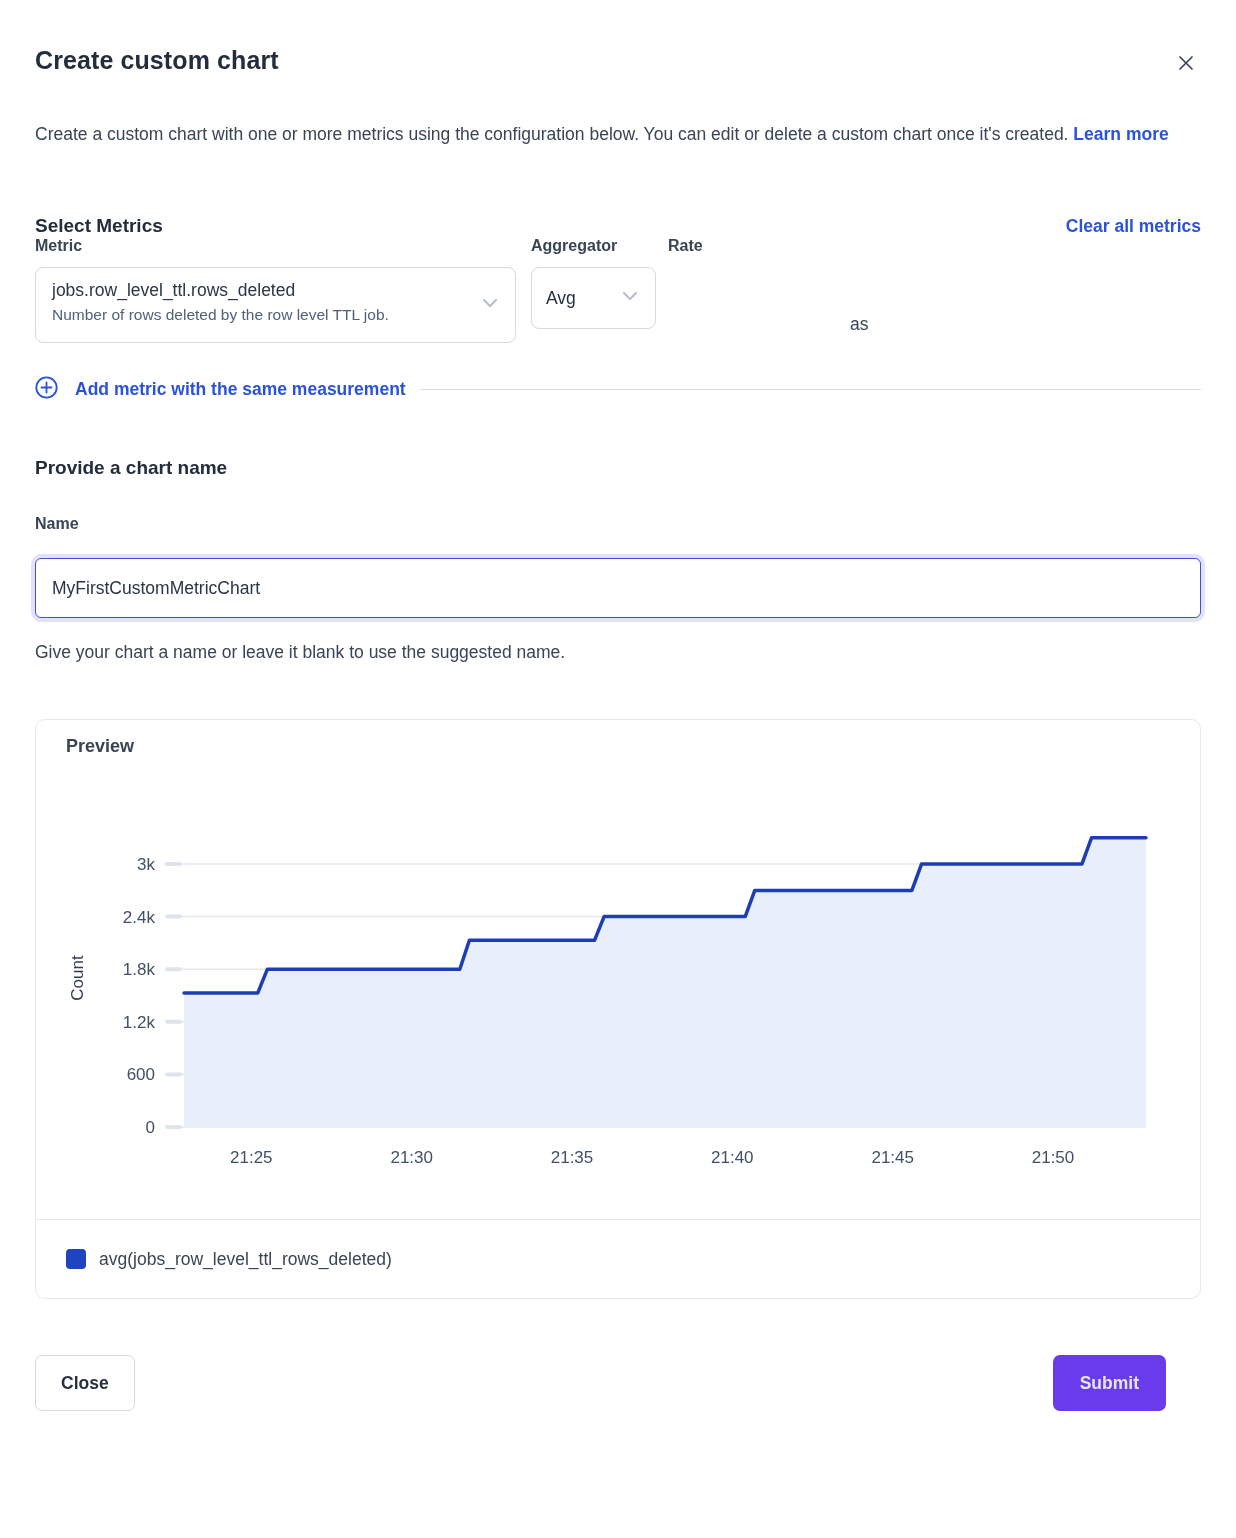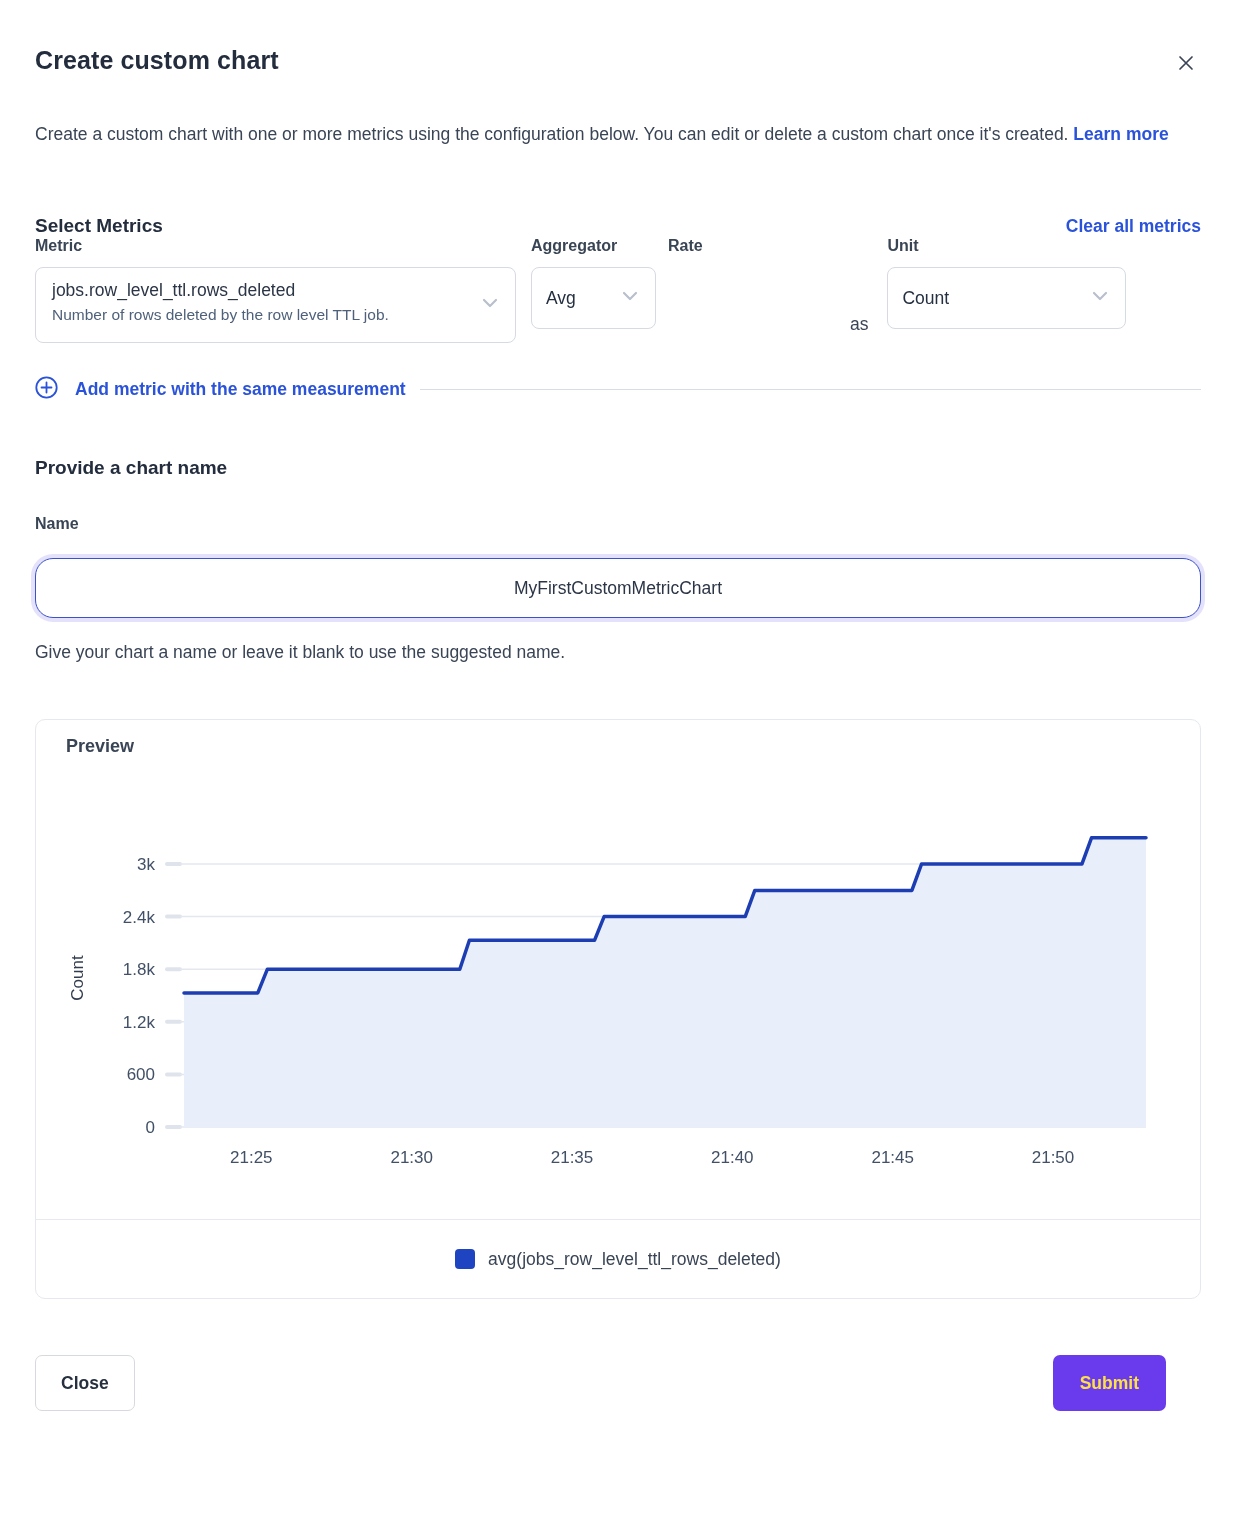--- a/index.html
+++ b/index.html
@@ -41,37 +41,37 @@
   .select.disabled{background:#edf0f5;border-color:#dde1e9;color:#9aa3b1;cursor:default;}
   .chevron{color:#b9c0cc;flex:0 0 auto;}
   .metric-select .chevron{position:absolute;right:14px;top:50%;transform:translateY(-50%);}
   .as-label{align-self:flex-end;margin:0 19px 8px 19px;font-size:17.5px;color:var(--body);}
   .add-metric-row{display:flex;align-items:center;margin-top:33px;}
   .add-metric-link{display:flex;align-items:center;color:var(--accent-blue);cursor:pointer;}
   .add-metric-text{font-size:17.5px;font-weight:700;margin-left:17px;}
   .divider{flex:1;height:1px;background:#d9dce2;margin-left:14px;}
   .name-heading{margin-top:54px;}
   .name-label{margin-top:36px;}
-  .name-input{margin-top:13px;width:100%;height:60px;border:1.5px solid #3c52c9;border-radius:18px;
+  .name-input{margin-top:13px;width:100%;height:60px;border:1.5px solid #3c52c9;border-radius:6px;
     padding:0 16px;font-size:17.5px;color:#2b3546;font-family:inherit;outline:none;
-    box-shadow:0 0 0 4px rgba(116,106,236,.20);text-align:center;}
+    box-shadow:0 0 0 4px rgba(116,106,236,.20);}
   .helper{margin-top:24px;font-size:17.5px;color:var(--body);}
   .preview-card{margin-top:56px;border:1px solid #e5e8ee;border-radius:10px;padding:16px 30px 0 30px;}
   .preview-title{font-size:18px;font-weight:700;color:var(--body);}
   .chart-svg{display:block;margin-top:50px;}
   .tick-label{font-size:17px;fill:#415066;font-family:"Liberation Sans","DejaVu Sans",sans-serif;}
   .axis-label{font-size:17px;fill:#323c4e;font-family:"Liberation Sans","DejaVu Sans",sans-serif;}
   .legend-divider{height:1px;background:#e6e9ee;margin:34px -30px 0 -30px;}
-  .legend-row{height:78px;display:flex;align-items:center;justify-content:center;}
+  .legend-row{height:78px;display:flex;align-items:center;justify-content:flex-start;}
   .legend-swatch{width:20px;height:20px;border-radius:4px;background:var(--legend-blue);flex:0 0 auto;}
   .legend-label{font-size:17.5px;color:var(--body);margin-left:13px;}
   .footer{display:flex;justify-content:space-between;gap:20px;margin:56px 35px 0 0;}
   .btn{height:56px;border-radius:7px;font-size:17.5px;font-weight:700;font-family:inherit;cursor:pointer;}
   .btn-close{background:#fff;border:1px solid #d6dade;color:#26303e;padding:0 25px;}
-  .btn-submit{background:var(--submit-purple);border:none;color:#fde047;padding:0 27px;}
+  .btn-submit{background:var(--submit-purple);border:none;color:#e5e5e5;padding:0 27px;}
 </style>
 </head>
 <body>
 
 <div class="modal">
 
   <div class="modal-header">
     <h1 class="modal-title">Create custom chart</h1>
     <button class="close-btn" aria-label="Close">
       <svg width="22" height="22" viewBox="0 0 22 22">
@@ -114,31 +114,20 @@
         </span>
       </div>
     </div>
 
     <div class="rate-col">
       <span class="field-label">Rate</span>
     </div>
 
     <span class="as-label">as</span>
 
-    <div class="unit-col">
-      <span class="field-label">Unit</span>
-      <div class="select small-select">
-        <span>Count</span>
-        <span class="chevron">
-          <svg width="22" height="22" viewBox="0 0 22 22">
-              <path d="M5 8l6 6 6-6" fill="none" stroke="currentColor" stroke-width="2.2" stroke-linecap="round" stroke-linejoin="round"></path>
-            </svg>
-        </span>
-      </div>
-    </div>
   </div>
 
   <div class="add-metric-row">
     <a class="add-metric-link">
       <span>
         <svg width="23" height="23" viewBox="0 0 23 23">
             <circle cx="11.5" cy="11.5" r="10.2" fill="none" stroke="currentColor" stroke-width="1.8"></circle>
             <path d="M11.5 6.5v10M6.5 11.5h10" stroke="currentColor" stroke-width="1.8" stroke-linecap="round"></path>
           </svg>
       </span>

